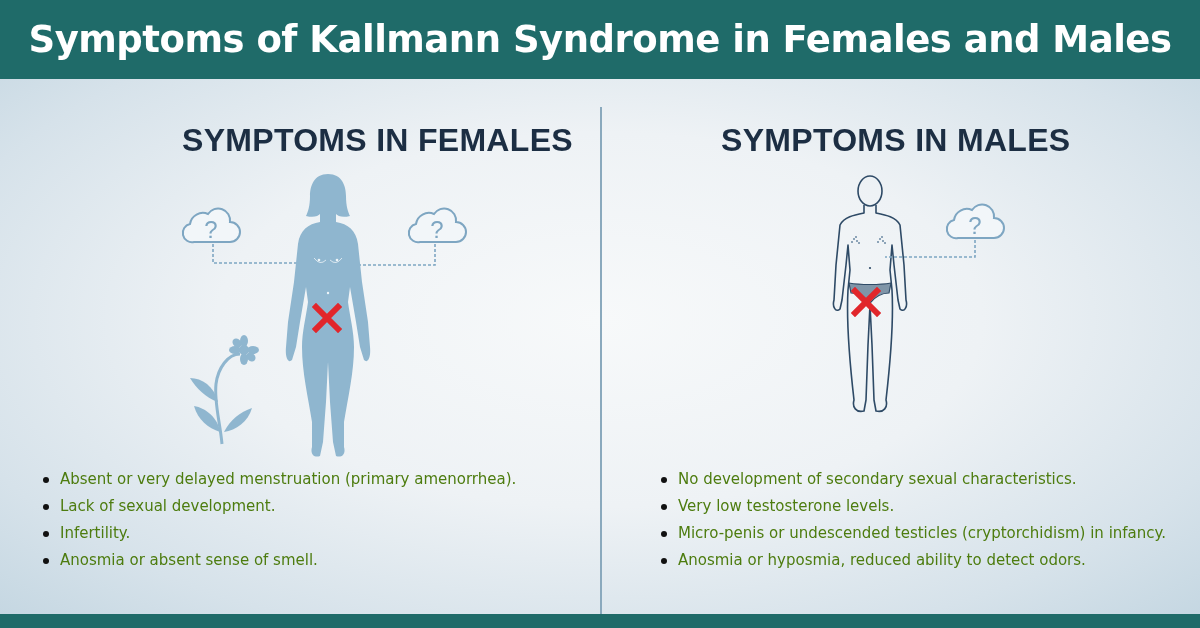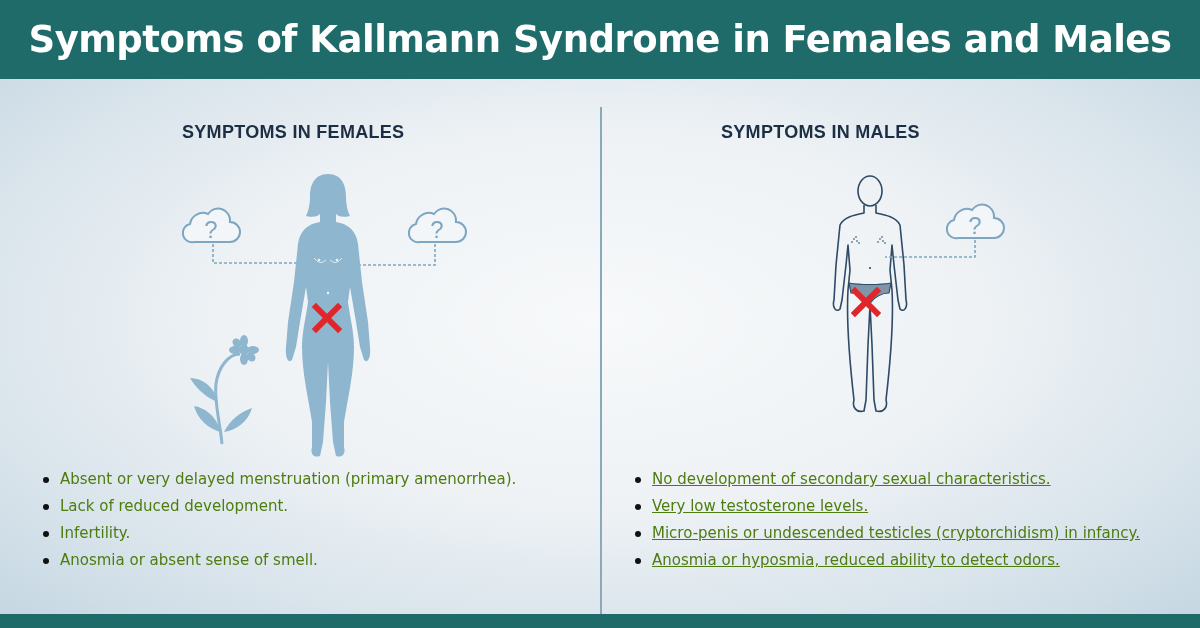--- a/index.html
+++ b/index.html
@@ -14,35 +14,35 @@
     font-size: 37px; letter-spacing: -0.5px;
   }
   .content {
     position: absolute; left: 0; top: 79px; width: 1200px; height: 535px;
     background: radial-gradient(ellipse at 50% 45%, #f7f9fa 0%, #eef2f5 45%, #d6e2ea 80%, #c5d7e2 100%);
   }
   .footer { position: absolute; left: 0; top: 614px; width: 1200px; height: 14px; background: #1f6b69; }
   .divider { position: absolute; left: 600px; top: 107px; width: 2px; height: 507px; background: #8aa9bd; }
   .section-title {
     position: absolute; font-family: "Liberation Sans", sans-serif; font-weight: bold;
-    font-size: 18px; color: #1c2e43; letter-spacing: 0.3px;
+    font-size: 32px; color: #1c2e43; letter-spacing: 0.3px;
   }
   .title-f { left: 182px; top: 122px; }
   .title-m { left: 721px; top: 122px; text-align: right; }
   ul.symptoms {
     position: absolute; list-style: none; font-family: "DejaVu Sans", sans-serif;
     font-size: 15px; color: #4d7c0f; line-height: 27px;
   }
   ul.symptoms li { position: relative; padding-left: 22px; white-space: nowrap; }
   ul.symptoms li::before {
     content: ""; position: absolute; left: 5px; top: 11px; width: 6px; height: 6px;
     border-radius: 50%; background: #111;
   }
   .list-f { left: 38px; top: 466px; }
-  .list-m { left: 630px; top: 466px; text-decoration: underline; }
+  .list-m { left: 656px; top: 466px; }
   svg { position: absolute; }
 </style>
 </head>
 <body>
 
 <div class="header">
   <h1>Symptoms of Kallmann Syndrome in Females and Males</h1>
 </div>
 
 <div class="content"></div>
@@ -90,21 +90,21 @@
     <ellipse cx="0" cy="9" rx="4" ry="6"></ellipse>
     <ellipse cx="-9" cy="0" rx="6" ry="4"></ellipse>
     <ellipse cx="9" cy="0" rx="6" ry="4"></ellipse>
     <ellipse cx="-7" cy="-7" rx="4" ry="5" transform="rotate(-45 -7 -7)"></ellipse>
     <ellipse cx="7" cy="7" rx="4" ry="5" transform="rotate(-45 7 7)"></ellipse>
   </g>
 </svg>
 
 <ul class="symptoms list-f">
   <li>Absent or very delayed menstruation (primary amenorrhea).</li>
-  <li>Lack of reduced development.</li>
+  <li>Lack of sexual development.</li>
   <li>Infertility.</li>
   <li>Anosmia or absent sense of smell.</li>
 </ul>
 
 <div class="section-title title-m">SYMPTOMS IN MALES</div>
 
 <svg style="left:830px;top:175px" width="80" height="246" viewBox="0 0 80 246">
   <g fill="none" stroke="#2e4a66" stroke-width="1.6" stroke-linejoin="round">
     <ellipse cx="40" cy="16" rx="12" ry="15"></ellipse>
     <path d="M34 30 L34 38 C24 40 14 42 10 50 L6 90 L4 125 C2 132 6 138 10 134 L12 125 L16 90 L18 70 L20 95 L18 115 C16 150 20 190 24 225 C22 232 26 238 34 236 L36 225 L38 170 L40 130 L42 170 L44 225 L46 236 C54 238 58 232 56 225 C60 190 64 150 62 115 L60 95 L62 70 L64 90 L68 125 L70 134 C74 138 78 132 76 125 L74 90 L70 50 C66 42 56 40 46 38 L46 30"></path>

